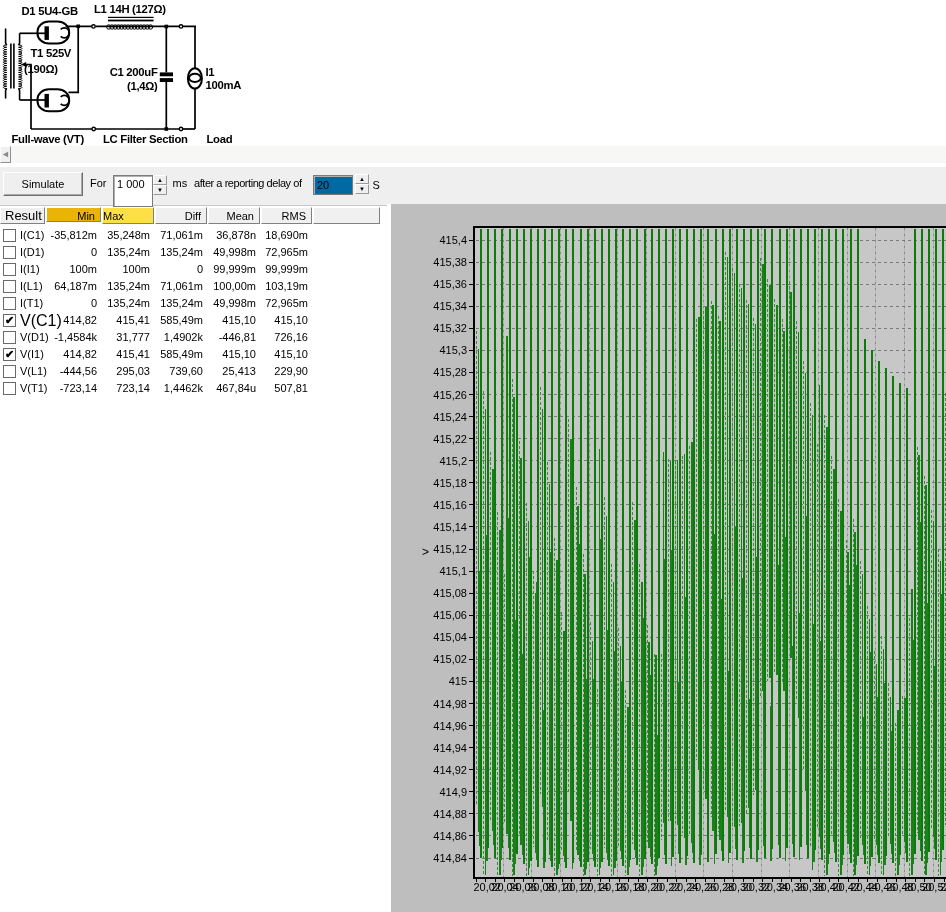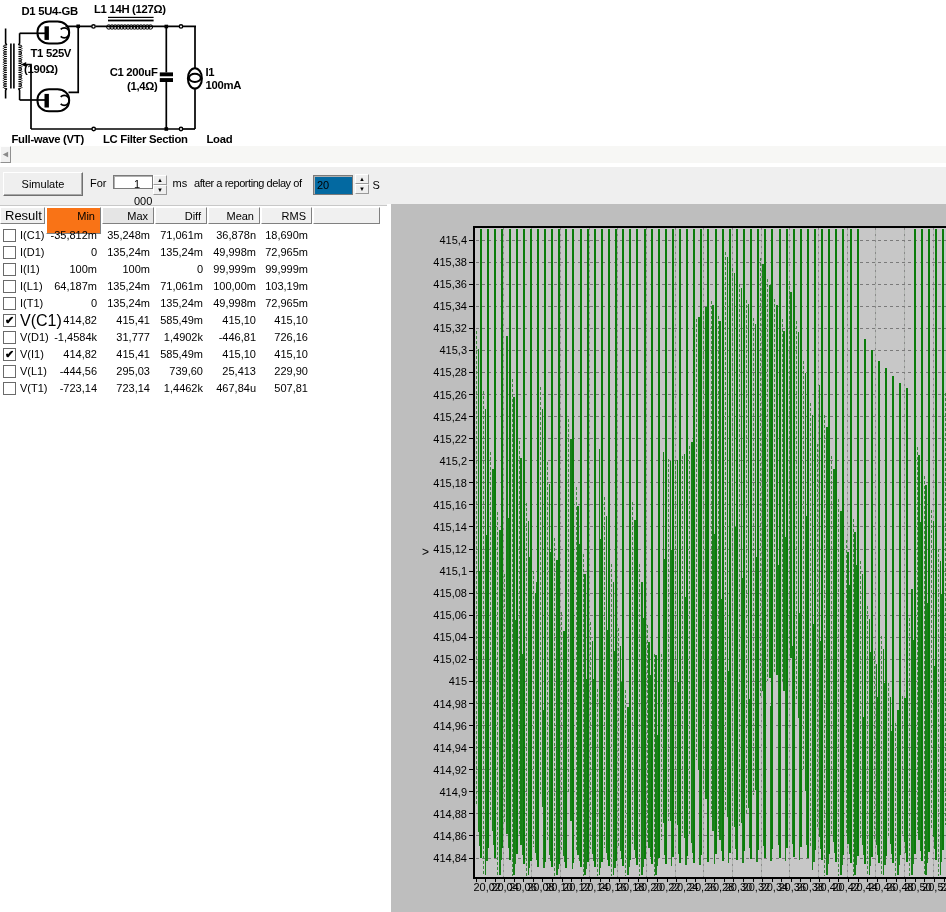--- a/index.html
+++ b/index.html
@@ -64,32 +64,32 @@
 <text x="205.5" y="88.5" font-family="Liberation Sans, sans-serif" font-size="11.3" font-weight="bold" letter-spacing="-0.3" fill="#000" text-anchor="start">100mA</text>
 <text x="11.5" y="142.5" font-family="Liberation Sans, sans-serif" font-size="11.3" font-weight="bold" letter-spacing="-0.3" fill="#000" text-anchor="start">Full-wave (VT)</text>
 <text x="103" y="142.5" font-family="Liberation Sans, sans-serif" font-size="11.3" font-weight="bold" letter-spacing="-0.3" fill="#000" text-anchor="start">LC Filter Section</text>
 <text x="206.5" y="142.5" font-family="Liberation Sans, sans-serif" font-size="11.3" font-weight="bold" letter-spacing="-0.3" fill="#000" text-anchor="start">Load</text>
 </svg>
 <div style="position:absolute;left:0;top:146px;width:946px;height:17px;background:#f7f7f5"></div>
 <div style="position:absolute;left:0;top:146px;width:11px;height:17px;background:#f0f0f0;border:1px solid #909090;border-top-color:#fdfdfd;border-left-color:#fdfdfd;box-sizing:border-box;font-size:9px;line-height:15px;text-align:center;color:#8a8a8a">◄</div>
 <div style="position:absolute;left:0;top:167px;width:946px;height:38px;background:#efefef;border-bottom:1px solid #c8c8c8"></div>
 <div style="position:absolute;left:3px;top:172px;width:80px;height:24px;background:#efefef;border:1px solid #707070;border-top:1px solid #fff;border-left:1px solid #fff;box-shadow:inset -1px -1px 0 #a8a8a8;box-sizing:border-box;font-size:11px;line-height:22px;text-align:center">Simulate</div>
 <div style="position:absolute;left:90px;top:176px;font-size:11px;line-height:15px">For</div>
-<div style="position:absolute;left:113px;top:175px;width:40px;height:14px;background:#fff;border:1px solid #7a7a7a;box-shadow:inset 1px 1px 0 #b0b0b0;box-sizing:border-box;font-size:11px;line-height:17px;padding-left:20px">1 000</div>
+<div style="position:absolute;left:113px;top:175px;width:40px;height:32px;background:#fff;border:1px solid #7a7a7a;box-shadow:inset 1px 1px 0 #b0b0b0;box-sizing:border-box;font-size:11px;line-height:17px;padding-left:3px">1 000</div>
 <div style="background:#efefef;border:1px solid #999;border-top-color:#fff;border-left-color:#fff;box-sizing:border-box;position:absolute;width:14px;height:10px;font-size:6px;text-align:center;color:#000;left:153px;top:175px;line-height:9px">▲</div>
 <div style="background:#efefef;border:1px solid #999;border-top-color:#fff;border-left-color:#fff;box-sizing:border-box;position:absolute;width:14px;height:10px;font-size:6px;text-align:center;color:#000;left:153px;top:185px;line-height:9px">▼</div>
 <div style="position:absolute;left:172.5px;top:176px;font-size:11px;line-height:15px">ms</div>
 <div style="position:absolute;left:194px;top:176px;font-size:11px;line-height:15px;letter-spacing:-0.45px;white-space:nowrap">after a reporting delay of</div>
 <div style="position:absolute;left:313px;top:175px;width:40px;height:20px;background:#0369a1;border:1px solid #7a7a7a;box-shadow:inset 1px 1px 0 #b0b0b0;box-sizing:border-box;font-size:11px;line-height:18px;padding-left:3px">20</div>
 <div style="background:#efefef;border:1px solid #999;border-top-color:#fff;border-left-color:#fff;box-sizing:border-box;position:absolute;width:14px;height:10px;font-size:6px;text-align:center;color:#000;left:355px;top:174px;line-height:9px">▲</div>
 <div style="background:#efefef;border:1px solid #999;border-top-color:#fff;border-left-color:#fff;box-sizing:border-box;position:absolute;width:14px;height:10px;font-size:6px;text-align:center;color:#000;left:355px;top:184px;line-height:9px">▼</div>
 <div style="position:absolute;left:372.5px;top:178px;font-size:11px;line-height:15px">S</div>
 <div style="position:absolute;left:0px;top:207px;width:45px;height:17px;background:#f0f0f0;border-top:1px solid #fff;border-left:1px solid #fff;border-right:1px solid #808080;border-bottom:1px solid #808080;font-size:13px;line-height:16px;text-align:left;padding-left:4px;box-sizing:border-box">Result</div>
-<div style="position:absolute;left:46px;top:207px;width:55px;height:27px;background:#f97316;border-top:1px solid #fff;border-left:1px solid #fff;border-right:1px solid #808080;border-bottom:1px solid #808080;font-size:11px;line-height:16px;text-align:right;padding-right:5px;box-sizing:border-box">Min</div>
-<div style="position:absolute;left:102px;top:207px;width:52px;height:17px;background:#e5e5e5;border-top:1px solid #fff;border-left:1px solid #fff;border-right:1px solid #808080;border-bottom:1px solid #808080;font-size:11px;line-height:16px;text-align:right;padding-right:5px;box-sizing:border-box">Max</div>
+<div style="position:absolute;left:46px;top:207px;width:55px;height:15px;background:#eab308;border-top:1px solid #fff;border-left:1px solid #fff;border-right:1px solid #808080;border-bottom:1px solid #808080;font-size:11px;line-height:16px;text-align:right;padding-right:5px;box-sizing:border-box">Min</div>
+<div style="position:absolute;left:102px;top:207px;width:52px;height:17px;background:#fde047;border-top:1px solid #fff;border-left:1px solid #fff;border-right:1px solid #808080;border-bottom:1px solid #808080;font-size:11px;line-height:16px;padding-right:5px;box-sizing:border-box">Max</div>
 <div style="position:absolute;left:155px;top:207px;width:52px;height:17px;background:#f0f0f0;border-top:1px solid #fff;border-left:1px solid #fff;border-right:1px solid #808080;border-bottom:1px solid #808080;font-size:11px;line-height:16px;text-align:right;padding-right:5px;box-sizing:border-box">Diff</div>
 <div style="position:absolute;left:208px;top:207px;width:52px;height:17px;background:#f0f0f0;border-top:1px solid #fff;border-left:1px solid #fff;border-right:1px solid #808080;border-bottom:1px solid #808080;font-size:11px;line-height:16px;text-align:right;padding-right:5px;box-sizing:border-box">Mean</div>
 <div style="position:absolute;left:261px;top:207px;width:51px;height:17px;background:#f0f0f0;border-top:1px solid #fff;border-left:1px solid #fff;border-right:1px solid #808080;border-bottom:1px solid #808080;font-size:11px;line-height:16px;text-align:right;padding-right:5px;box-sizing:border-box">RMS</div>
 <div style="position:absolute;left:313px;top:207px;width:67px;height:17px;background:#f0f0f0;border-top:1px solid #fff;border-left:1px solid #fff;border-right:1px solid #808080;border-bottom:1px solid #808080;font-size:11px;line-height:16px;text-align:left;padding-left:4px;box-sizing:border-box"></div>
 <div style="position:absolute;left:3px;top:229px;width:13px;height:13px;background:#fff;border:1px solid #6a6a6a;box-sizing:border-box;font-size:11px;line-height:10px;text-align:center;font-weight:bold"></div>
 <div style="position:absolute;left:20px;top:227px;height:17px;font-size:11px;line-height:17px">I(C1)</div>
 <div style="position:absolute;left:7px;top:227px;width:90px;height:17px;font-size:11px;line-height:17px;text-align:right">-35,812m</div>
 <div style="position:absolute;left:60px;top:227px;width:90px;height:17px;font-size:11px;line-height:17px;text-align:right">35,248m</div>
 <div style="position:absolute;left:113px;top:227px;width:90px;height:17px;font-size:11px;line-height:17px;text-align:right">71,061m</div>
 <div style="position:absolute;left:166px;top:227px;width:90px;height:17px;font-size:11px;line-height:17px;text-align:right">36,878n</div>

